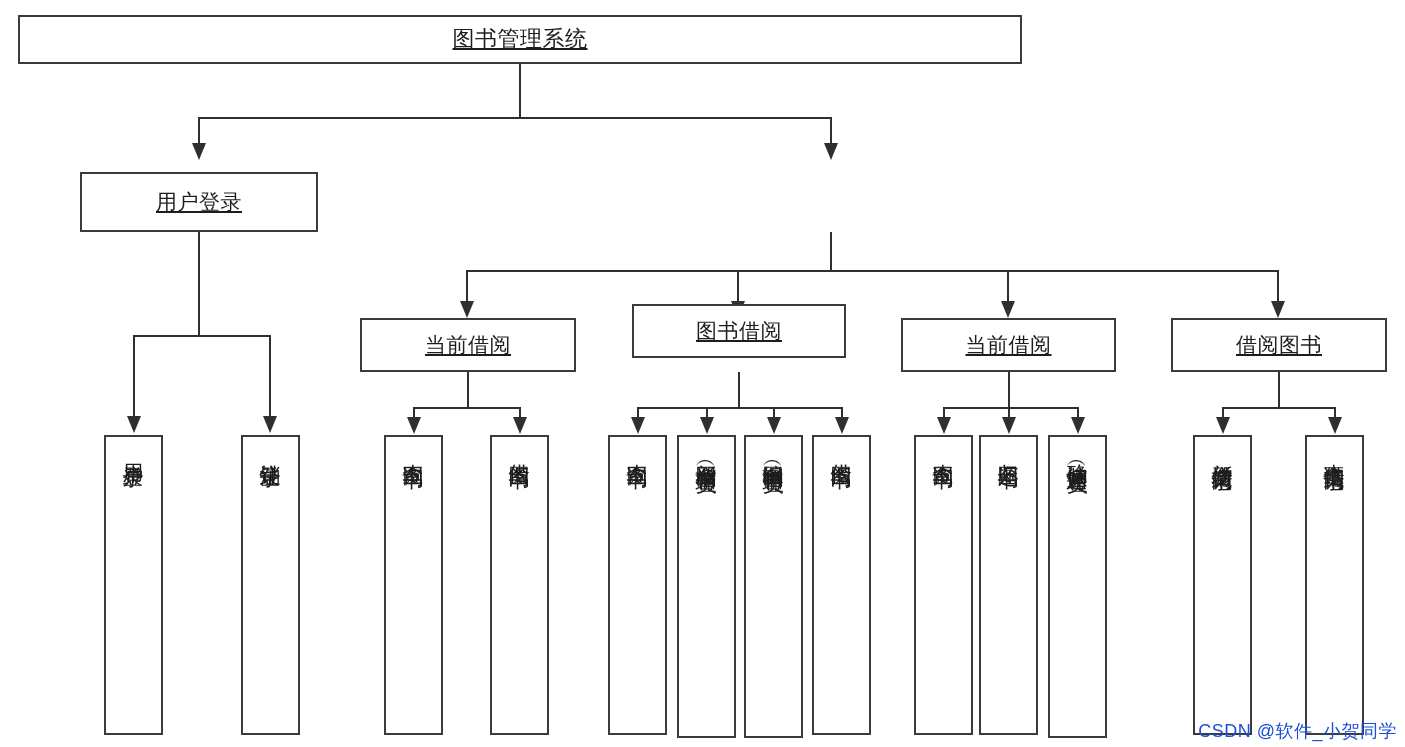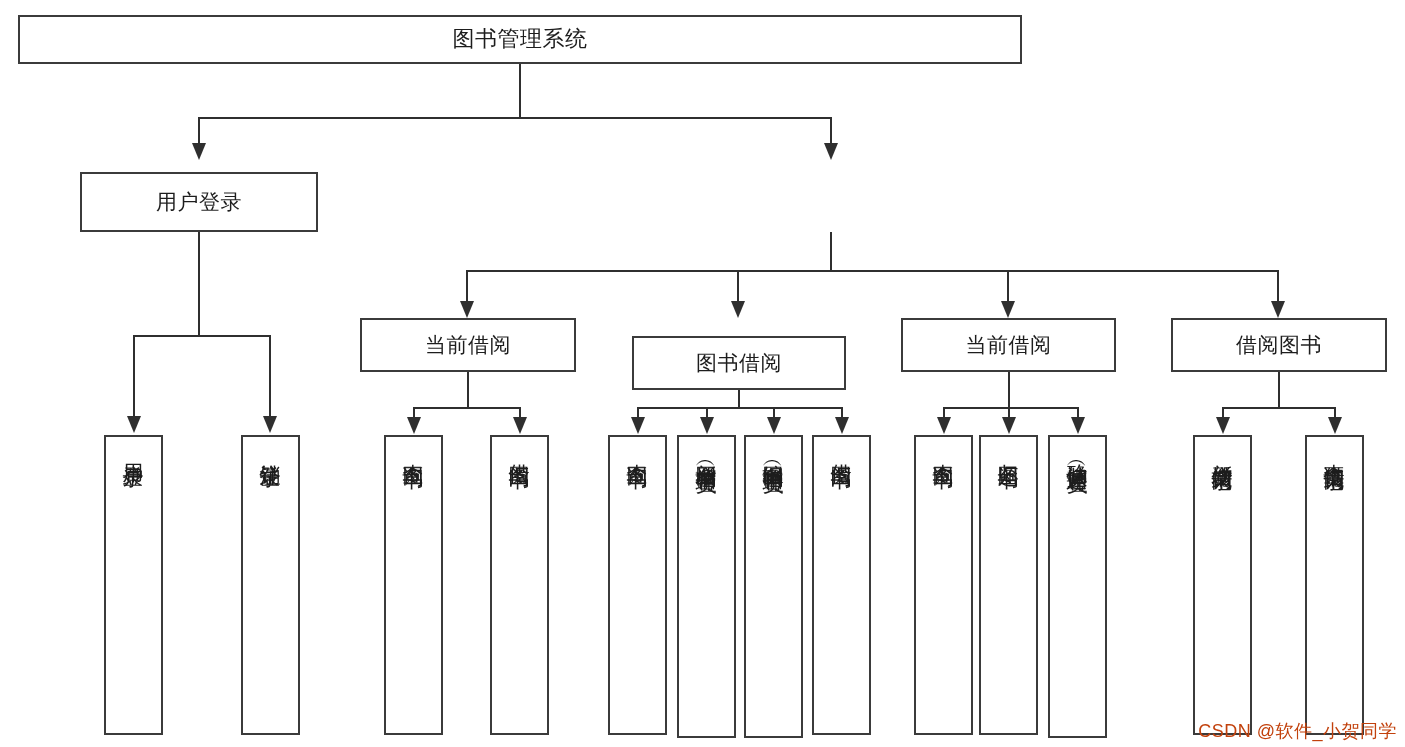--- a/index.html
+++ b/index.html
@@ -31,20 +31,21 @@
     z-index: 3;
   }
   .node .label {
     display: block;
     line-height: 1.12;
     letter-spacing: 0.5px;
     color: #1d1d1d;
   }
   .node.horizontal .label {
     font-size: 21px;
+    text-decoration: underline;
   }
   .node.root .label {
     font-size: 22px;
   }
   .node.vertical {
     align-items: flex-start;
     padding-top: 10px;
   }
   .node.vertical .label {
     writing-mode: vertical-rl;
@@ -70,21 +71,21 @@
     border-right: 7px solid transparent;
     border-top: 17px solid #2f2f2f;
     z-index: 2;
   }
   
   #watermark {
     position: absolute;
     right: 8px;
     bottom: 4px;
     font-size: 18px;
-    color: #c2410c;
+    color: #1d4ed8;
     white-space: nowrap;
     z-index: 5;
     letter-spacing: 0.5px;
   }
 </style>
 </head>
 <body>
 
 <div id="canvas">
 
@@ -117,21 +118,21 @@
   <div class="conn v" style="left:1007px; top:270px; height:33px;"></div>
   <div class="conn v" style="left:1277px; top:270px; height:33px;"></div>
   <div class="arrow" style="left:460px; top:301px;"></div>
   <div class="arrow" style="left:731px; top:301px;"></div>
   <div class="arrow" style="left:1001px; top:301px;"></div>
   <div class="arrow" style="left:1271px; top:301px;"></div>
 
   <div class="node horizontal" style="left:360px; top:318px; width:216px; height:54px;">
     <span class="label">当前借阅</span>
   </div>
-  <div class="node horizontal" style="left:632px; top:336px; width:214px; height:54px;">
+  <div class="node horizontal" style="left:632px; top:304px; width:214px; height:54px;">
     <span class="label">图书借阅</span>
   </div>
   <div class="node horizontal" style="left:901px; top:318px; width:215px; height:54px;">
     <span class="label">当前借阅</span>
   </div>
   <div class="node horizontal" style="left:1171px; top:318px; width:216px; height:54px;">
     <span class="label">借阅图书</span>
   </div>
 
   <div class="conn v" style="left:467px; top:372px; height:36px;"></div>

